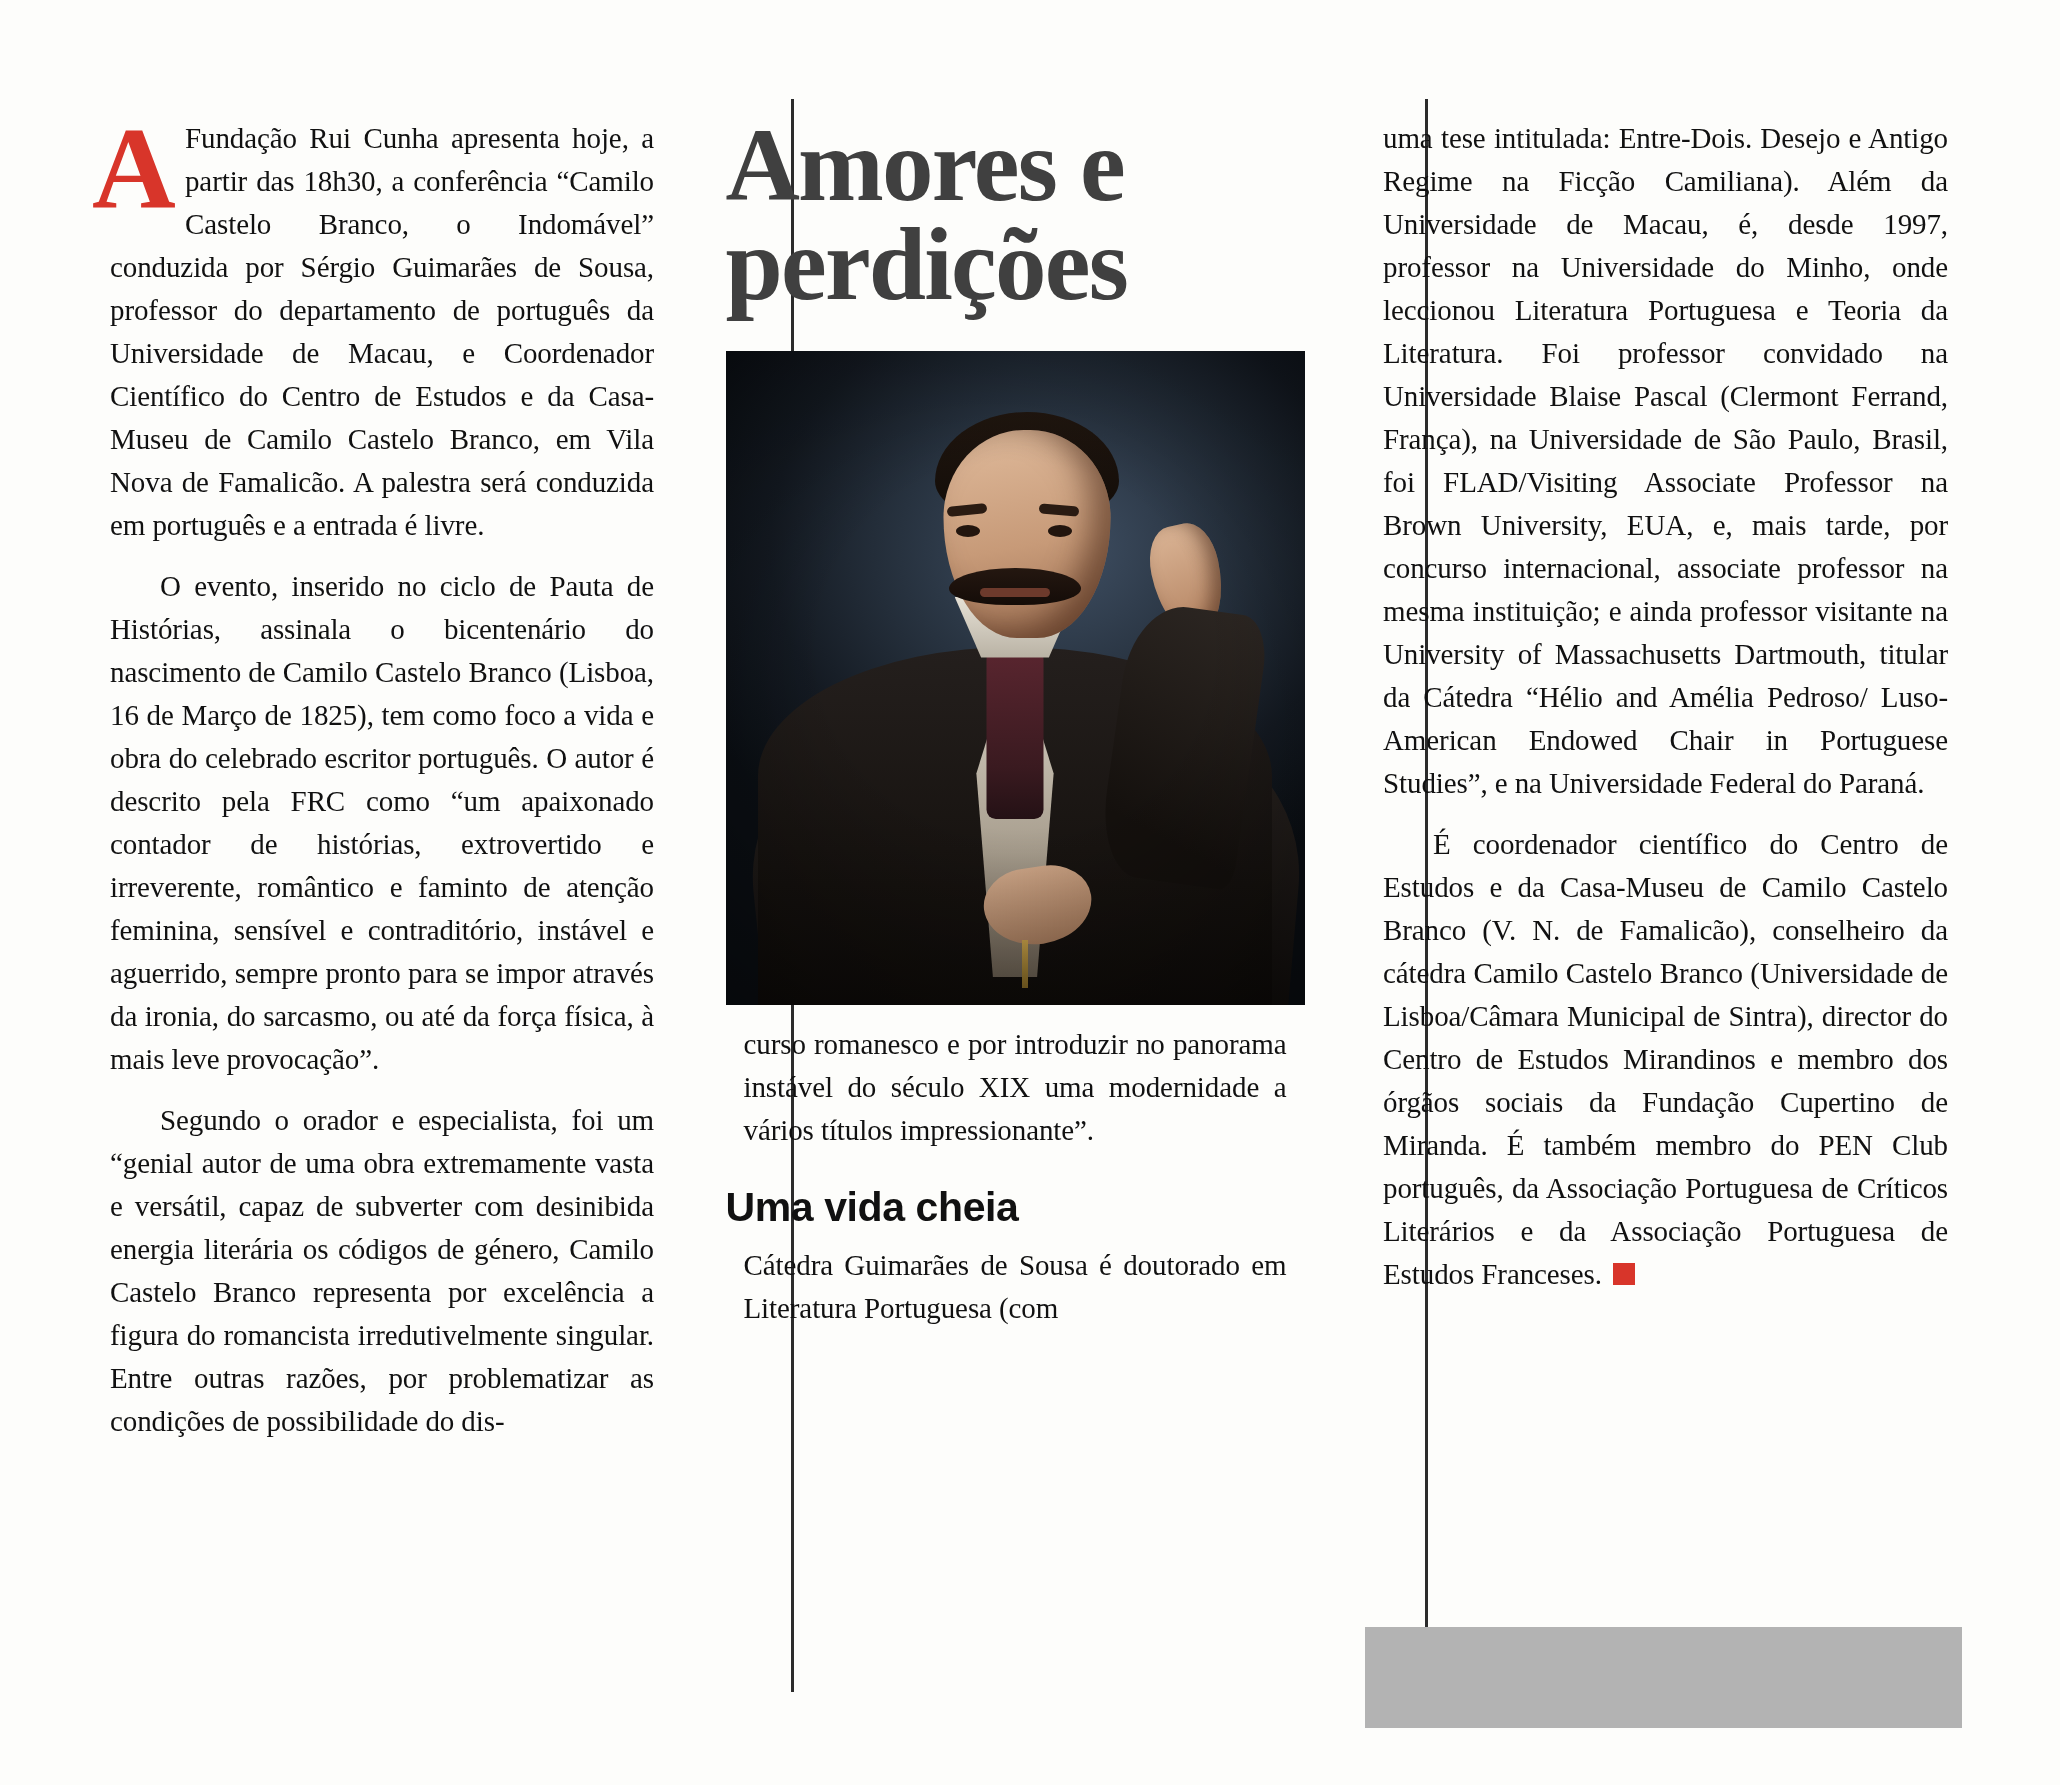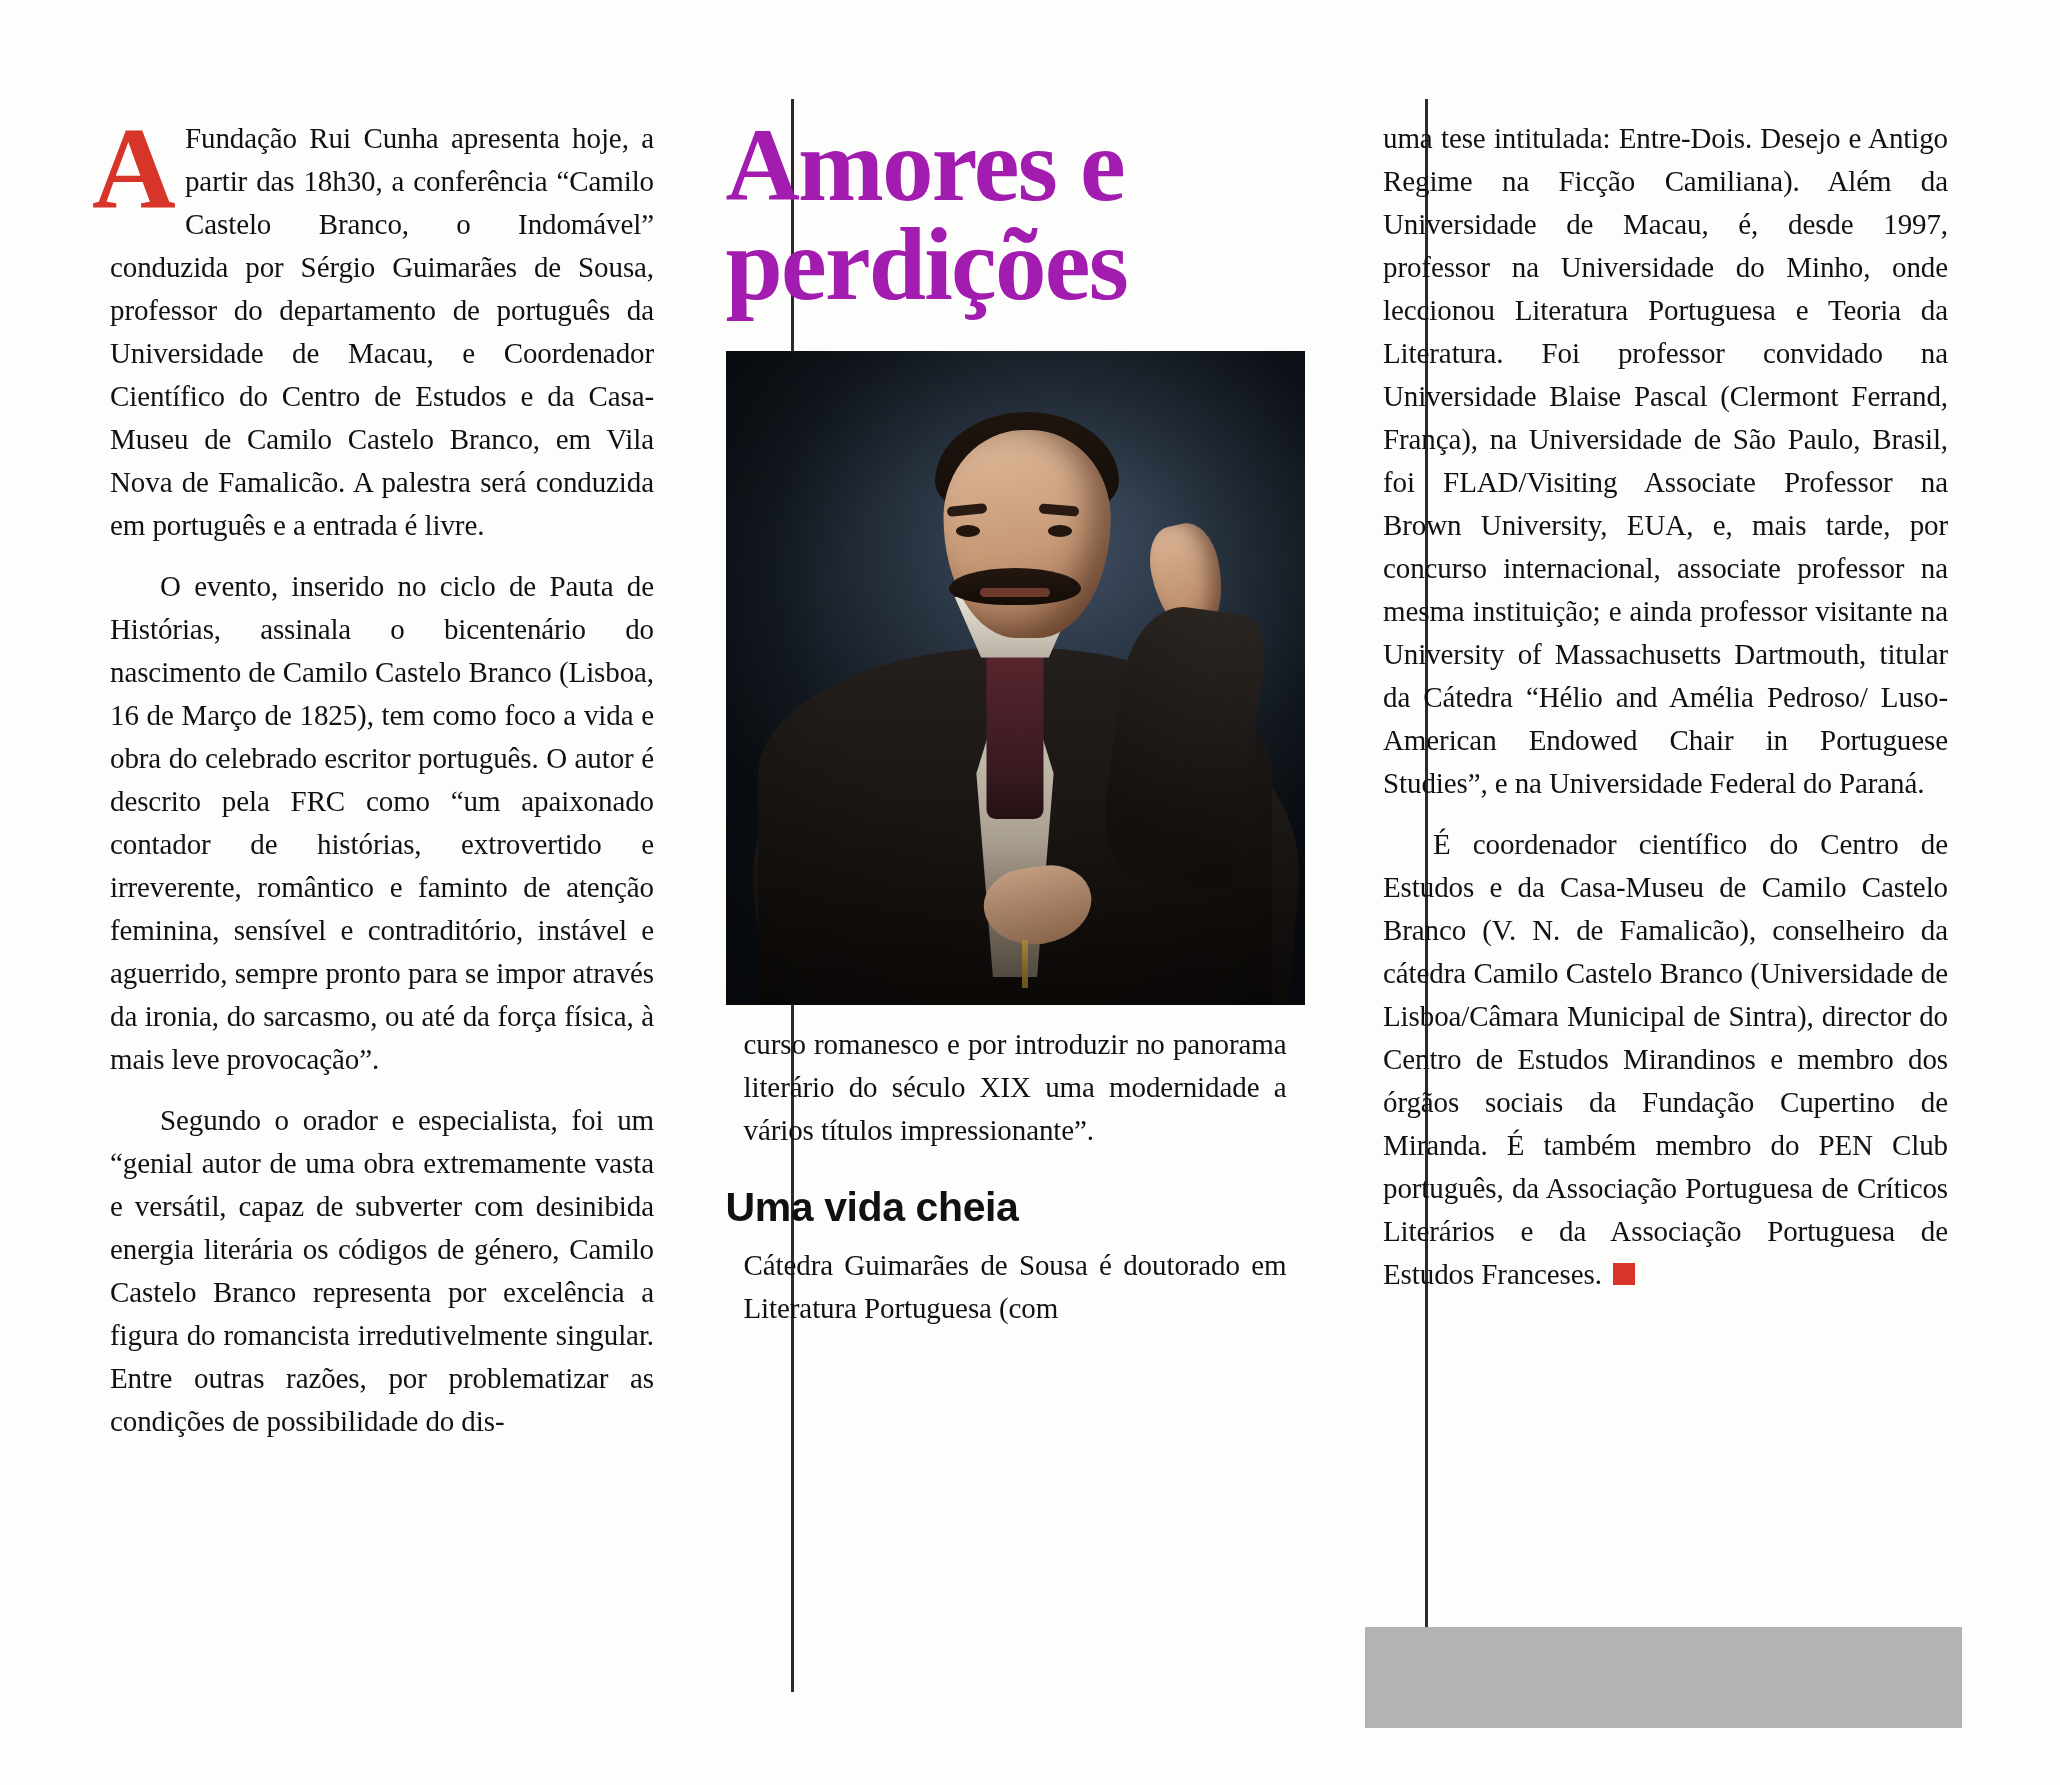--- a/index.html
+++ b/index.html
@@ -78,21 +78,21 @@
   }
 
   
   .headline {
     margin: 0;
     font-family: "Liberation Serif", serif;
     font-weight: 700;
     font-size: 103px;
     line-height: 99px;
     letter-spacing: -1.8px;
-    color: #a21caf;
+    color: #404040;
     padding-top: 16.5px;
   }
 
   
   .kicker {
     margin: 42px 0 0 0;
     font-family: "Liberation Sans", sans-serif;
     font-weight: 700;
     font-size: 32px;
     line-height: 43px;
@@ -346,21 +346,21 @@
         <div class="eye-r"></div>
         <div class="moustache"></div>
         <div class="mouth"></div>
         <div class="hand"></div>
         <div class="arm"></div>
         <div class="handlow"></div>
         <div class="chain"></div>
         <div class="vign"></div>
       </div>
 
-      <p class="body first gap-top">curso romanesco e por introduzir no panorama literário do século XIX uma modernidade a vários títulos impressionante”.</p>
+      <p class="body first gap-top">curso romanesco e por introduzir no panorama instável do século XIX uma modernidade a vários títulos impressionante”.</p>
 
       <h2 class="subhead">Uma vida cheia</h2>
 
       <p class="body first">Cátedra Guimarães de Sousa é doutorado em Literatura Portuguesa (com</p>
     </div>
 
     <div class="rule rule-2"></div>
 
     <div class="col col-3">
       <p class="body first">uma tese intitulada: Entre-Dois. Desejo e Antigo Regime na Ficção Camiliana). Além da Universidade de Macau, é, desde 1997, professor na Universidade do Minho, onde leccionou Literatura Portuguesa e Teoria da Literatura. Foi professor convidado na Universidade Blaise Pascal (Clermont Ferrand, França), na Universidade de São Paulo, Brasil, foi FLAD/Visiting Associate Professor na Brown University, EUA, e, mais tarde, por concurso internacional, associate professor na mesma instituição; e ainda professor visitante na University of Massachusetts Dartmouth, titular da Cátedra “Hélio and Amélia Pedroso/ Luso-American Endowed Chair in Portuguese Studies”, e na Universidade Federal do Paraná.</p>

